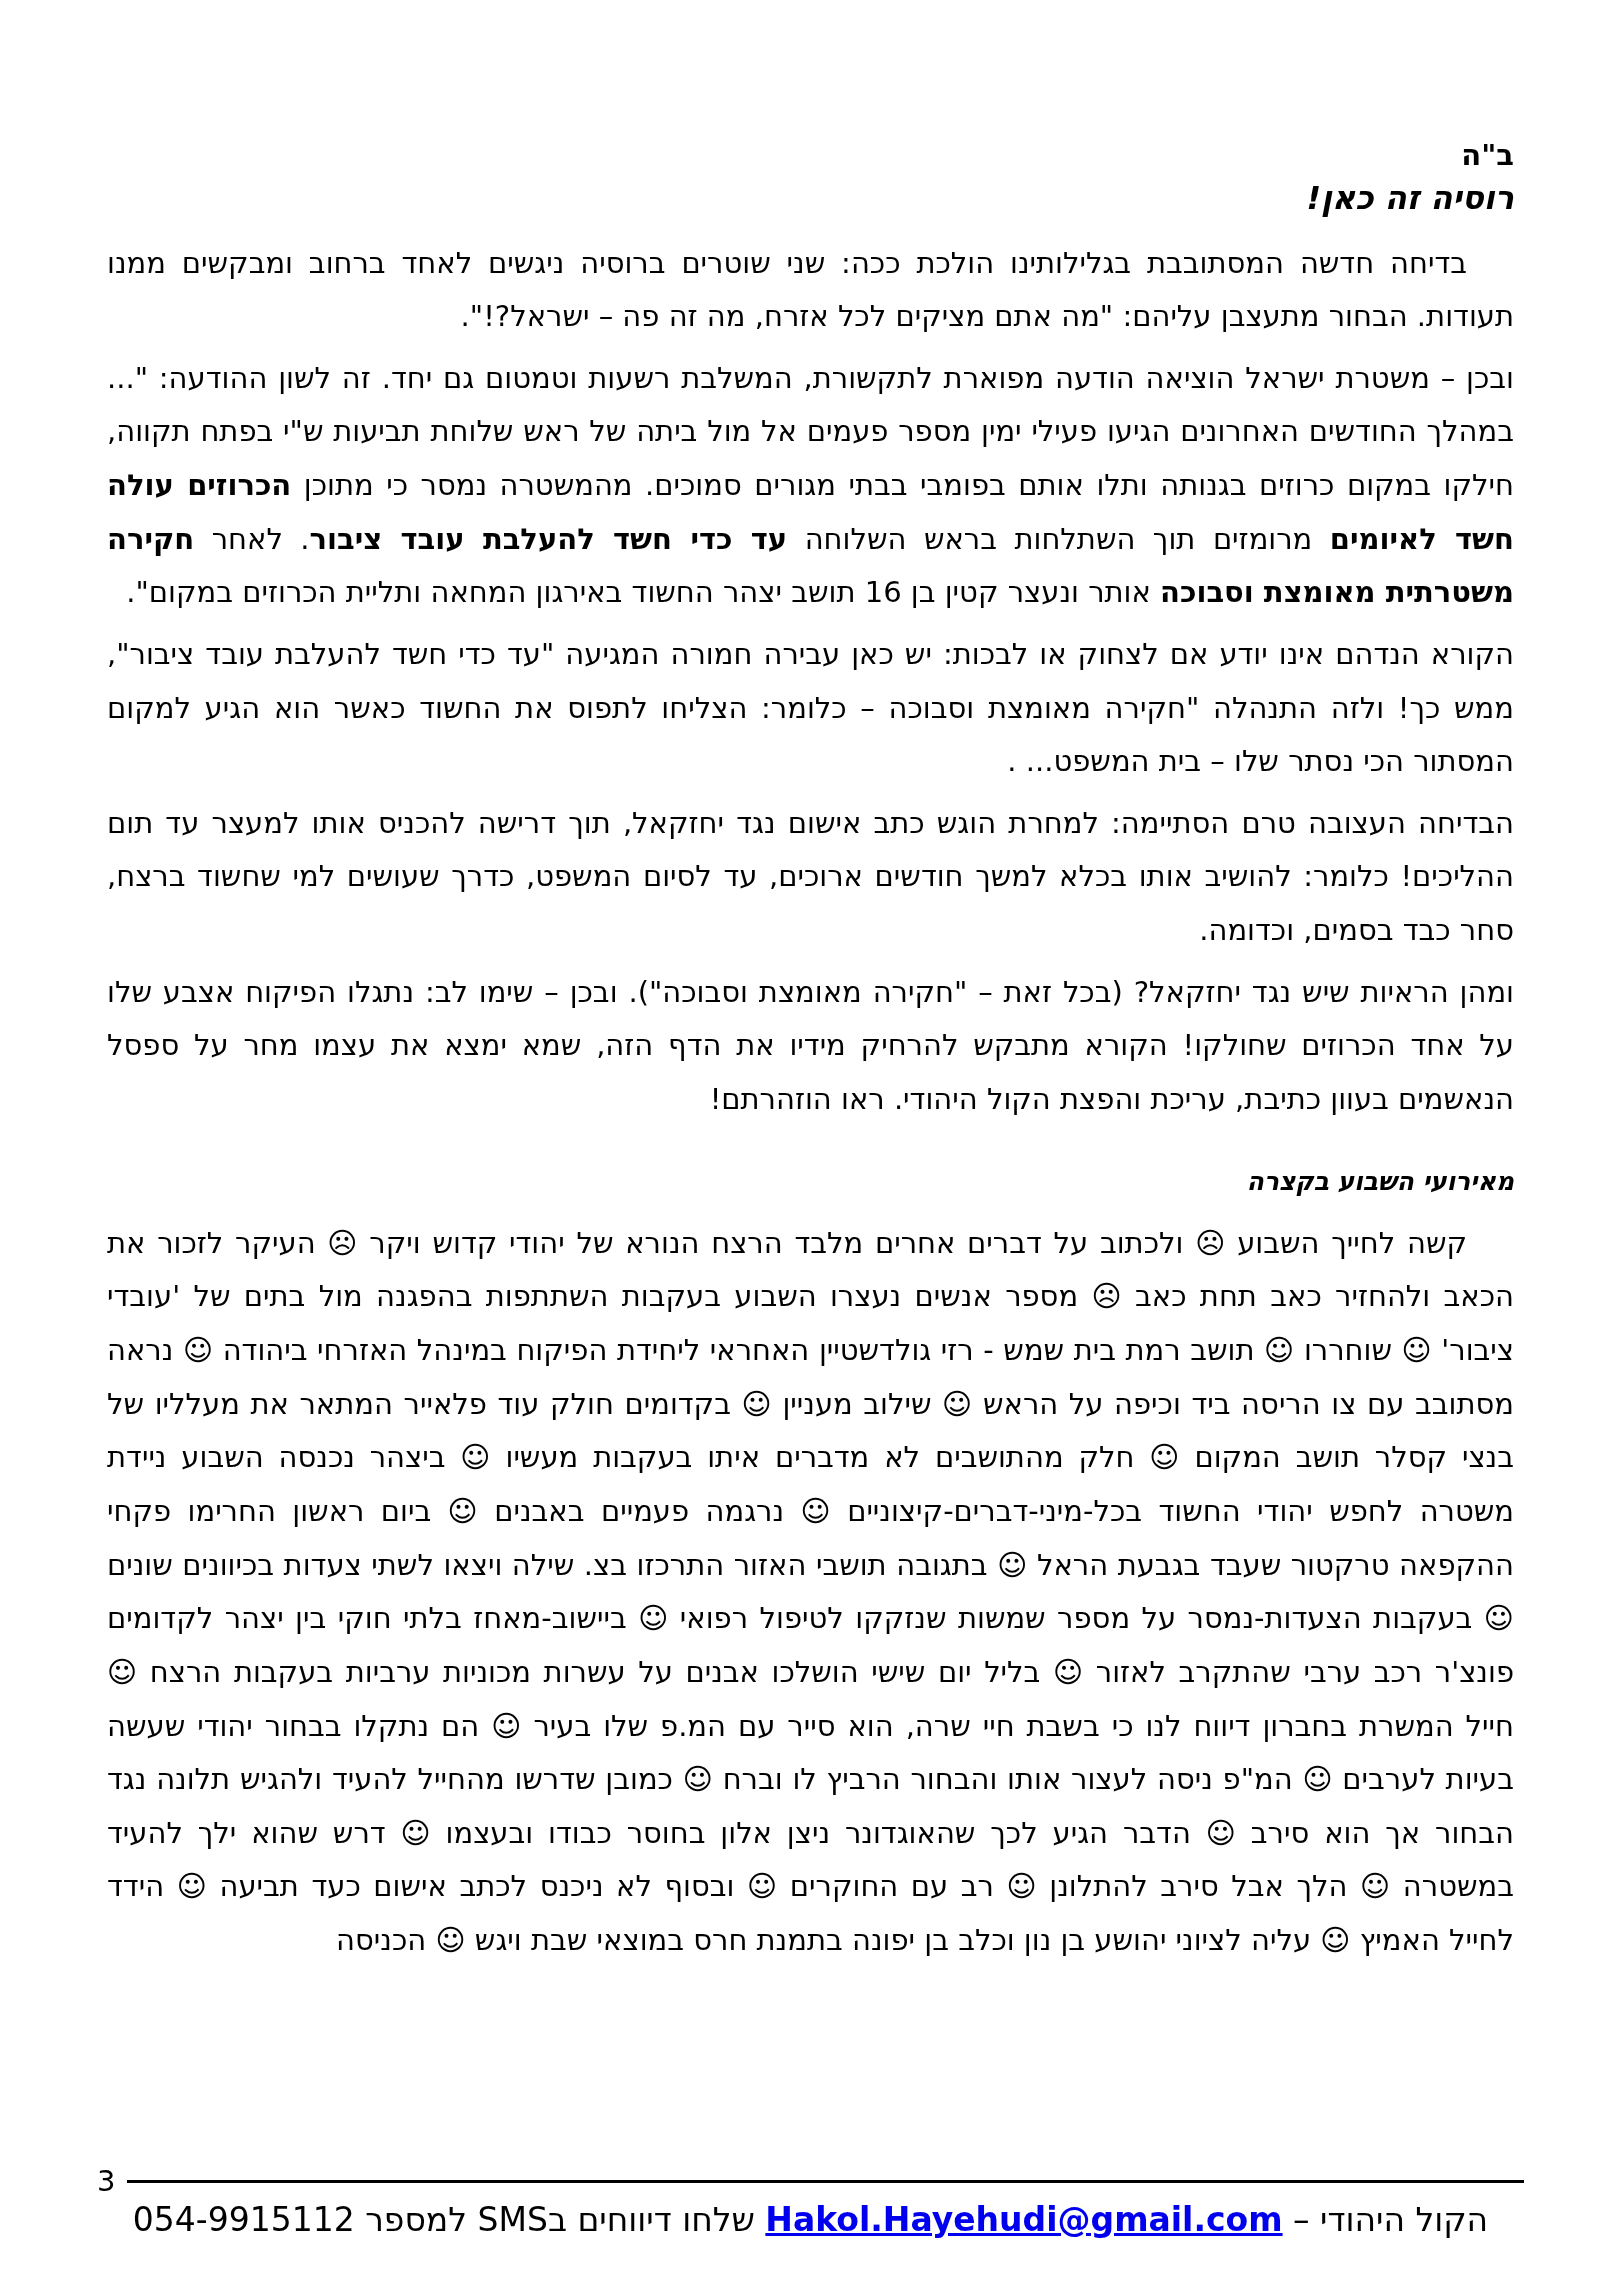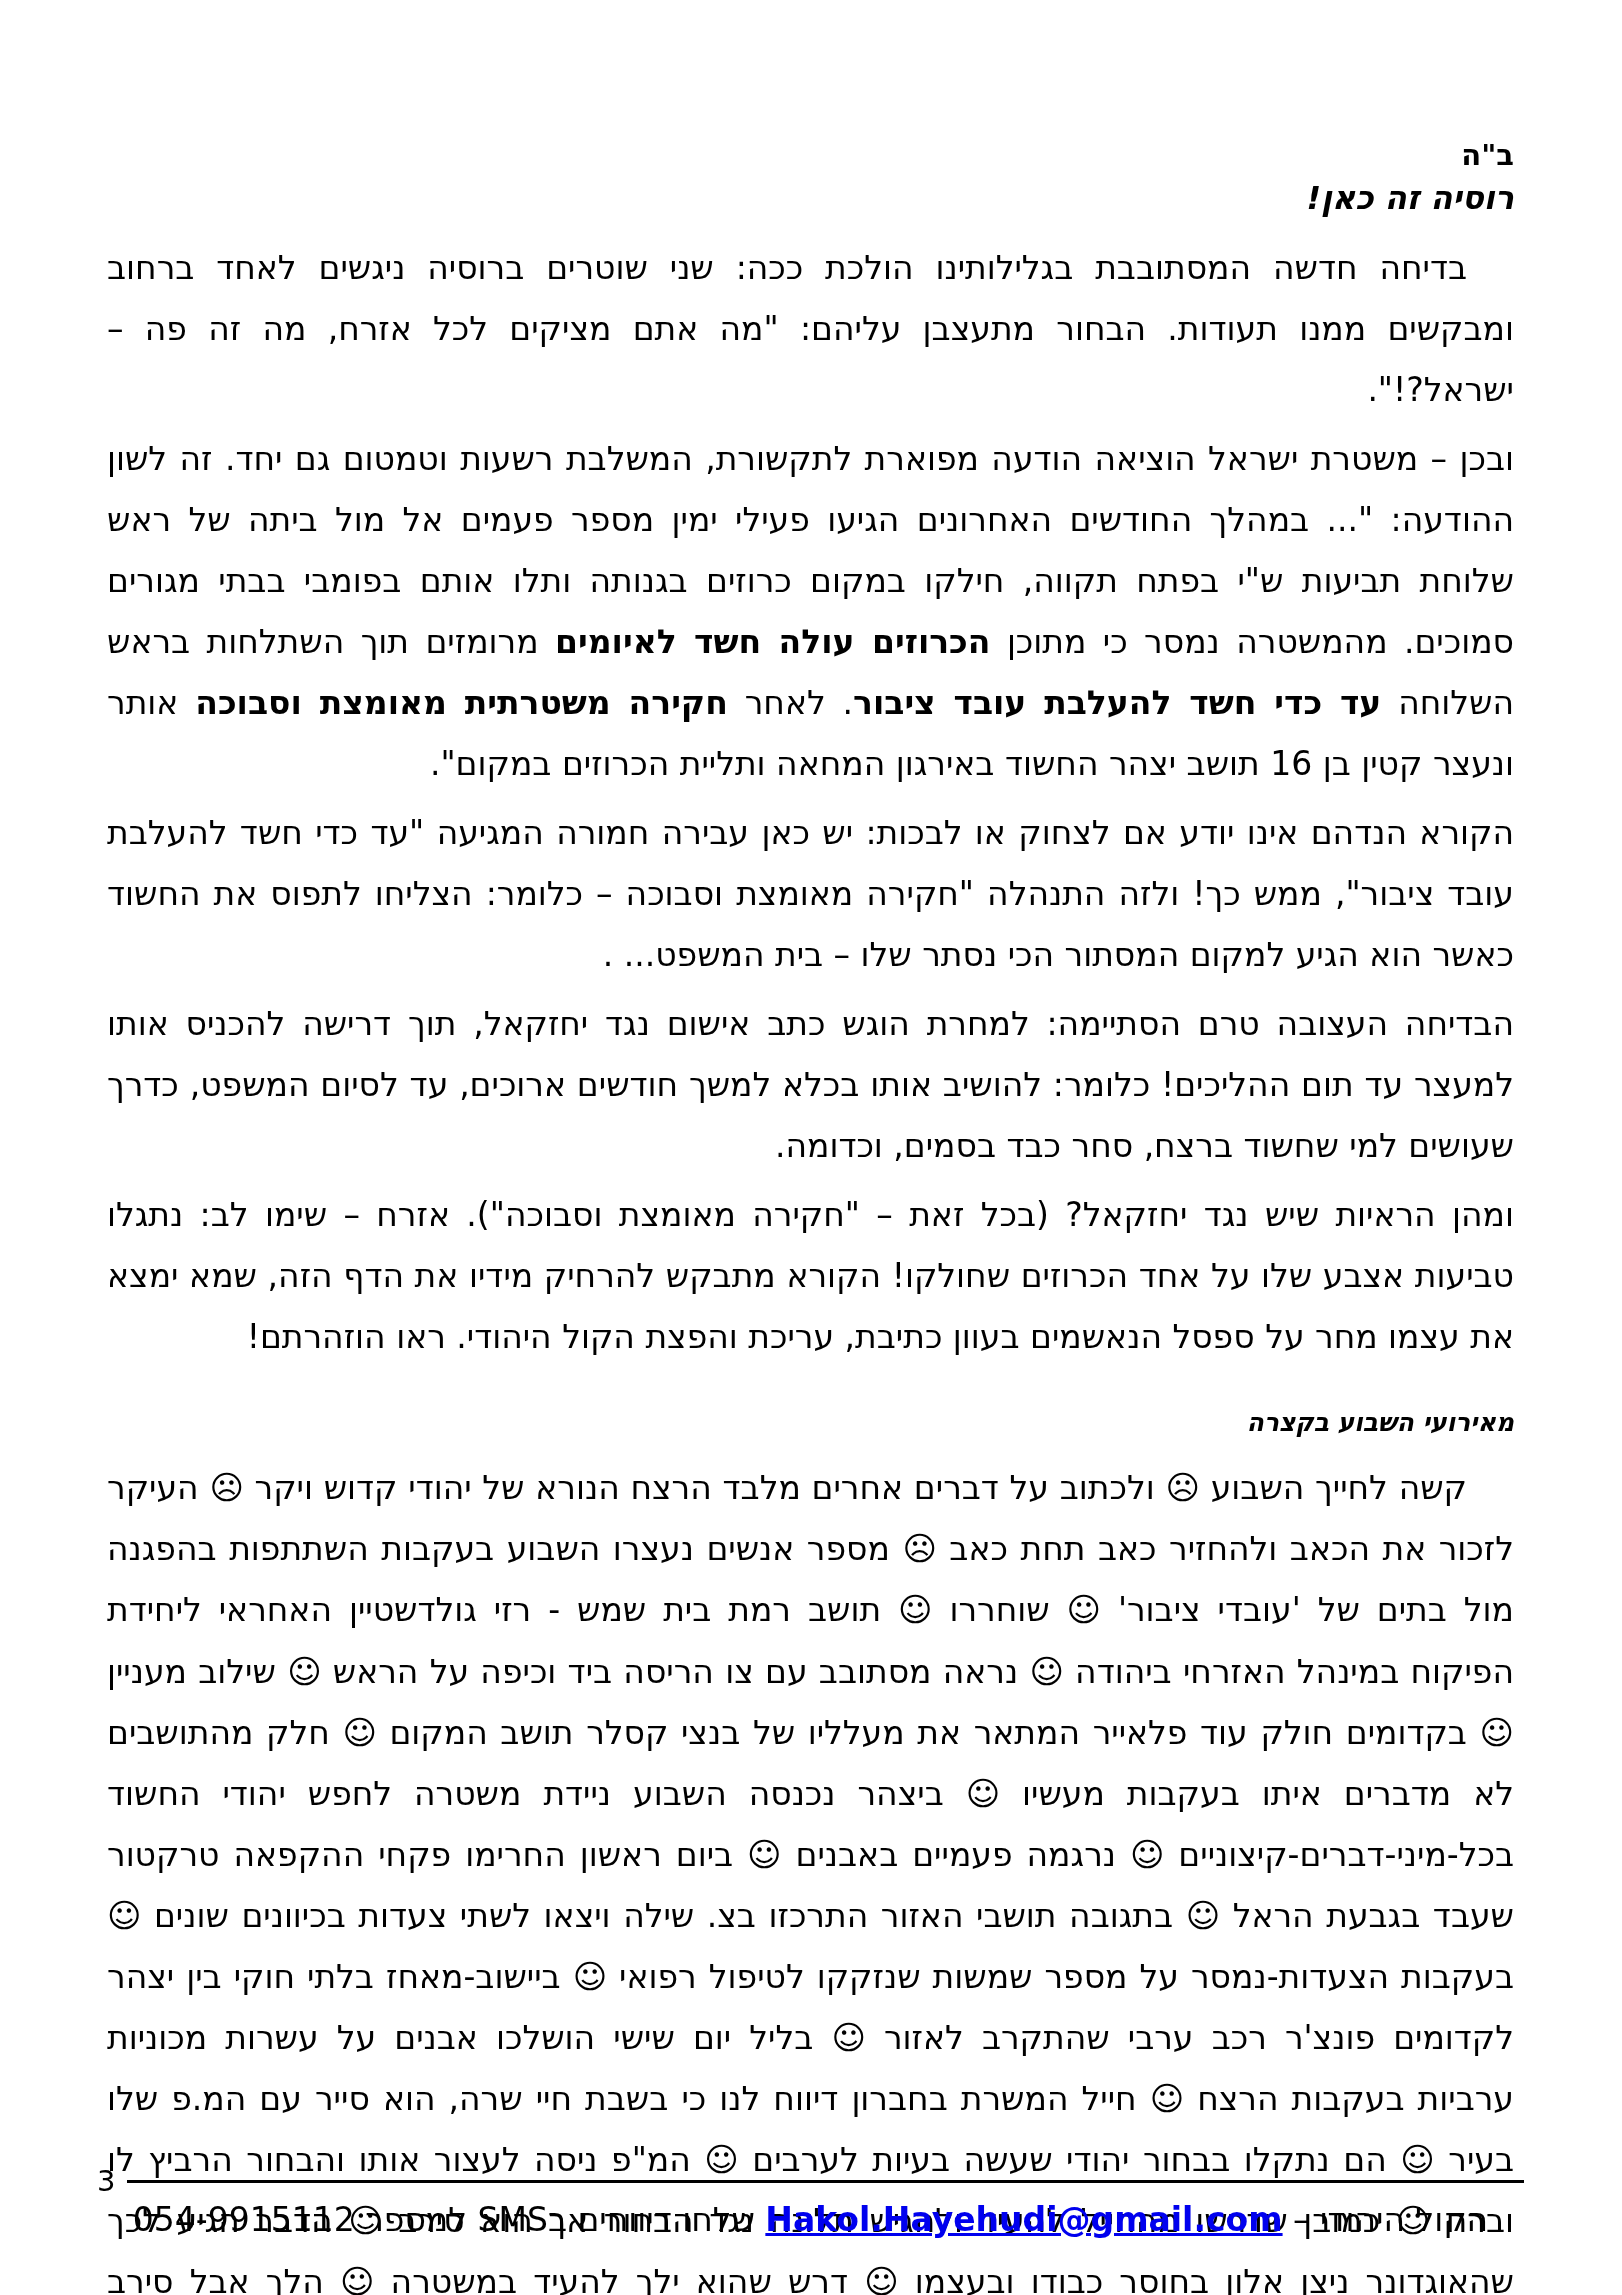--- a/index.html
+++ b/index.html
@@ -22,21 +22,21 @@
     line-height:1.15;
   }
   .main-title{
     font-size:32px;
     font-weight:bold;
     font-style:italic;
     line-height:1.15;
     margin:7.9px 0 19.6px 0;
   }
   .para{
-    font-size:33px;
+    font-size:29px;
     line-height:1.85;
     text-align:justify;
     margin:0 0 7.9px 0;
   }
   .para.first-indent{
     text-indent:47px;
   }
   .para b{font-weight:bold;}
   .section-title{
     font-size:25px;
@@ -94,21 +94,21 @@
     <p class="para first-indent">בדיחה חדשה המסתובבת בגלילותינו הולכת ככה: שני שוטרים ברוסיה ניגשים לאחד ברחוב ומבקשים ממנו תעודות. הבחור מתעצבן עליהם: "מה אתם מציקים לכל אזרח, מה זה פה – ישראל?!".</p>
 
 
 
     <p class="para"><span>ובכן – משטרת ישראל הוציאה הודעה מפוארת לתקשורת, המשלבת רשעות וטמטום גם יחד. זה לשון ההודעה: "... במהלך החודשים האחרונים הגיעו פעילי ימין מספר פעמים אל מול ביתה של ראש שלוחת תביעות ש"י בפתח תקווה, חילקו במקום כרוזים בגנותה ותלו אותם בפומבי בבתי מגורים סמוכים. מהמשטרה נמסר כי מתוכן </span><b>הכרוזים עולה חשד לאיומים</b><span> מרומזים תוך השתלחות בראש השלוחה </span><b>עד כדי חשד להעלבת עובד ציבור</b><span>. לאחר </span><b>חקירה משטרתית מאומצת וסבוכה</b><span> אותר ונעצר קטין בן 16 תושב יצהר החשוד באירגון המחאה ותליית הכרוזים במקום".</span></p>
 
     <p class="para">הקורא הנדהם אינו יודע אם לצחוק או לבכות: יש כאן עבירה חמורה המגיעה "עד כדי חשד להעלבת עובד ציבור", ממש כך! ולזה התנהלה "חקירה מאומצת וסבוכה – כלומר: הצליחו לתפוס את החשוד כאשר הוא הגיע למקום המסתור הכי נסתר שלו – בית המשפט... .</p>
 
     <p class="para">הבדיחה העצובה טרם הסתיימה: למחרת הוגש כתב אישום נגד יחזקאל, תוך דרישה להכניס אותו למעצר עד תום ההליכים! כלומר: להושיב אותו בכלא למשך חודשים ארוכים, עד לסיום המשפט, כדרך שעושים למי שחשוד ברצח, סחר כבד בסמים, וכדומה.</p>
 
-    <p class="para">ומהן הראיות שיש נגד יחזקאל? (בכל זאת – "חקירה מאומצת וסבוכה"). אזרח – שימו לב: נתגלו טביעות אצבע שלו על אחד הכרוזים שחולקו! הקורא מתבקש להרחיק מידיו את הדף הזה, שמא ימצא את עצמו מחר על ספסל הנאשמים בעוון כתיבת, עריכת והפצת הקול היהודי. ראו הוזהרתם!</p>
+    <p class="para">ומהן הראיות שיש נגד יחזקאל? (בכל זאת – "חקירה מאומצת וסבוכה"). ובכן – שימו לב: נתגלו הפיקוח אצבע שלו על אחד הכרוזים שחולקו! הקורא מתבקש להרחיק מידיו את הדף הזה, שמא ימצא את עצמו מחר על ספסל הנאשמים בעוון כתיבת, עריכת והפצת הקול היהודי. ראו הוזהרתם!</p>
 
     <h2 class="section-title">מאירועי השבוע בקצרה</h2>
 
     <p class="para first-indent">קשה לחייך השבוע ☹ ולכתוב על דברים אחרים מלבד הרצח הנורא של יהודי קדוש ויקר ☹ העיקר לזכור את הכאב ולהחזיר כאב תחת כאב ☹ מספר אנשים נעצרו השבוע בעקבות השתתפות בהפגנה מול בתים של 'עובדי ציבור' ☺ שוחררו ☺ תושב רמת בית שמש - רזי גולדשטיין האחראי ליחידת הפיקוח במינהל האזרחי ביהודה ☺ נראה מסתובב עם צו הריסה ביד וכיפה על הראש ☺ שילוב מעניין ☺ בקדומים חולק עוד פלאייר המתאר את מעלליו של בנצי קסלר תושב המקום ☺ חלק מהתושבים לא מדברים איתו בעקבות מעשיו ☺ ביצהר נכנסה השבוע ניידת משטרה לחפש יהודי החשוד בכל-מיני-דברים-קיצוניים ☺ נרגמה פעמיים באבנים ☺ ביום ראשון החרימו פקחי ההקפאה טרקטור שעבד בגבעת הראל ☺ בתגובה תושבי האזור התרכזו בצ. שילה ויצאו לשתי צעדות בכיוונים שונים ☺ בעקבות הצעדות-נמסר על מספר שמשות שנזקקו לטיפול רפואי ☺ ביישוב-מאחז בלתי חוקי בין יצהר לקדומים פונצ'ר רכב ערבי שהתקרב לאזור ☺ בליל יום שישי הושלכו אבנים על עשרות מכוניות ערביות בעקבות הרצח ☺ חייל המשרת בחברון דיווח לנו כי בשבת חיי שרה, הוא סייר עם המ.פ שלו בעיר ☺ הם נתקלו בבחור יהודי שעשה בעיות לערבים ☺ המ"פ ניסה לעצור אותו והבחור הרביץ לו וברח ☺ כמובן שדרשו מהחייל להעיד ולהגיש תלונה נגד הבחור אך הוא סירב ☺ הדבר הגיע לכך שהאוגדונר ניצן אלון בחוסר כבודו ובעצמו ☺ דרש שהוא ילך להעיד במשטרה ☺ הלך אבל סירב להתלונן ☺ רב עם החוקרים ☺ ובסוף לא ניכנס לכתב אישום כעד תביעה ☺ הידד לחייל האמיץ ☺ עליה לציוני יהושע בן נון וכלב בן יפונה בתמנת חרס במוצאי שבת ויגש ☺ הכניסה</p>
 
   </div>
 
   <div class="footer">
     <div class="footer-rule-row">
       <span class="page-number">3</span>

